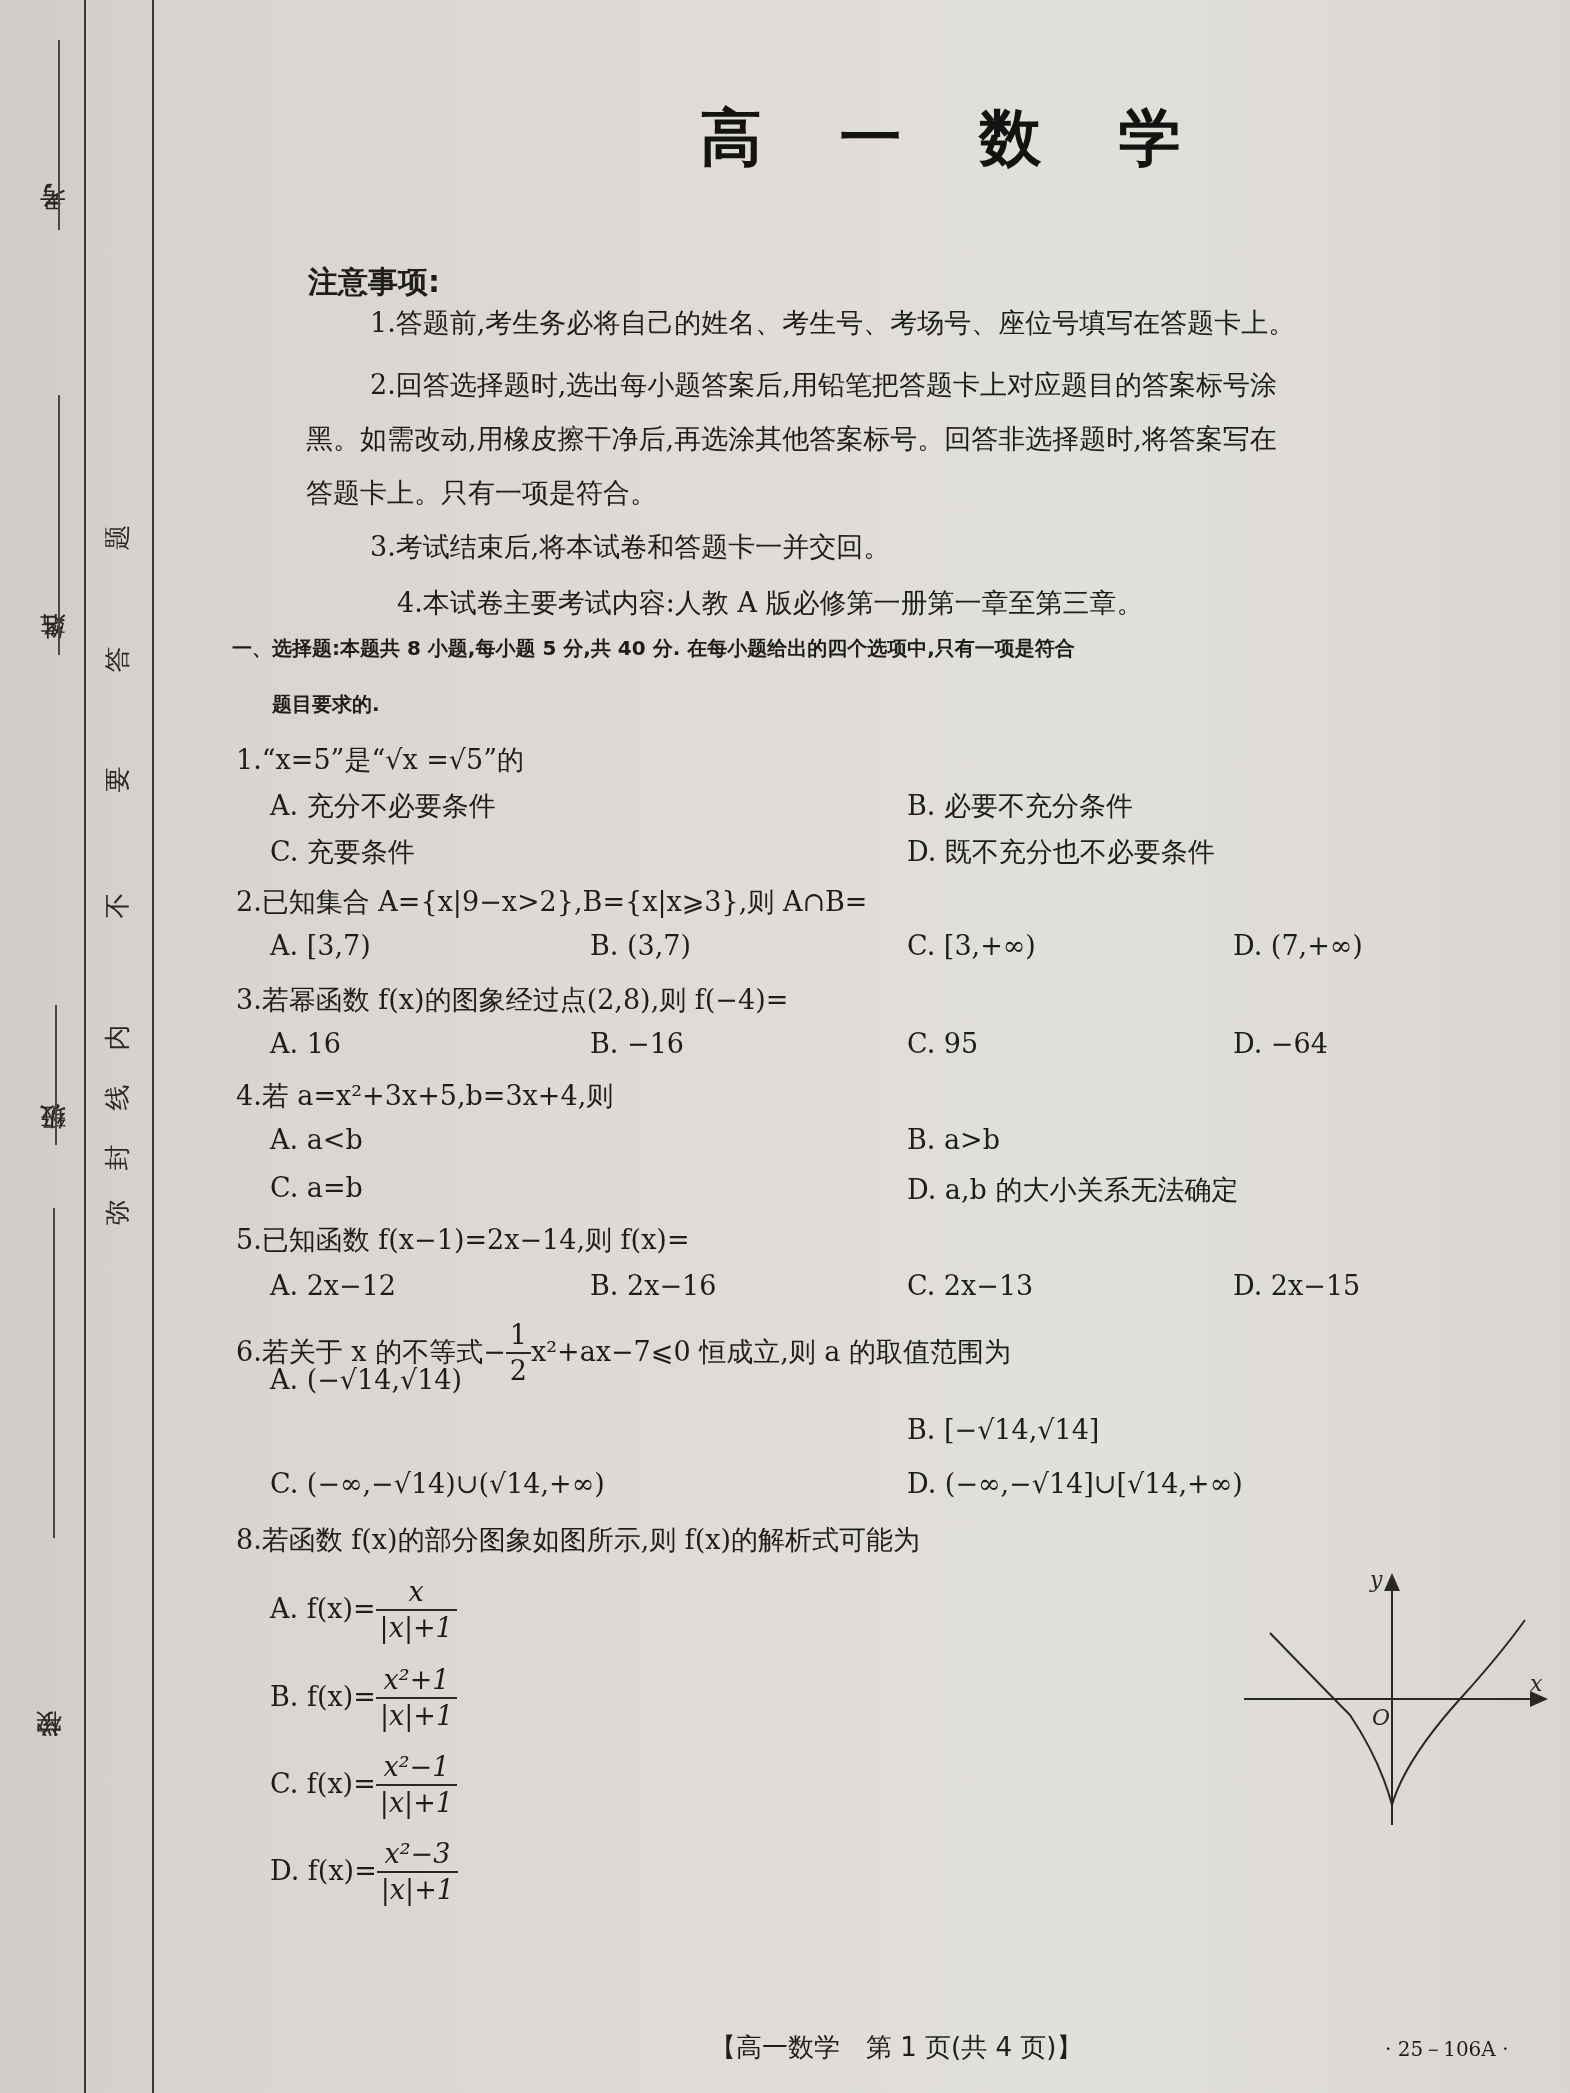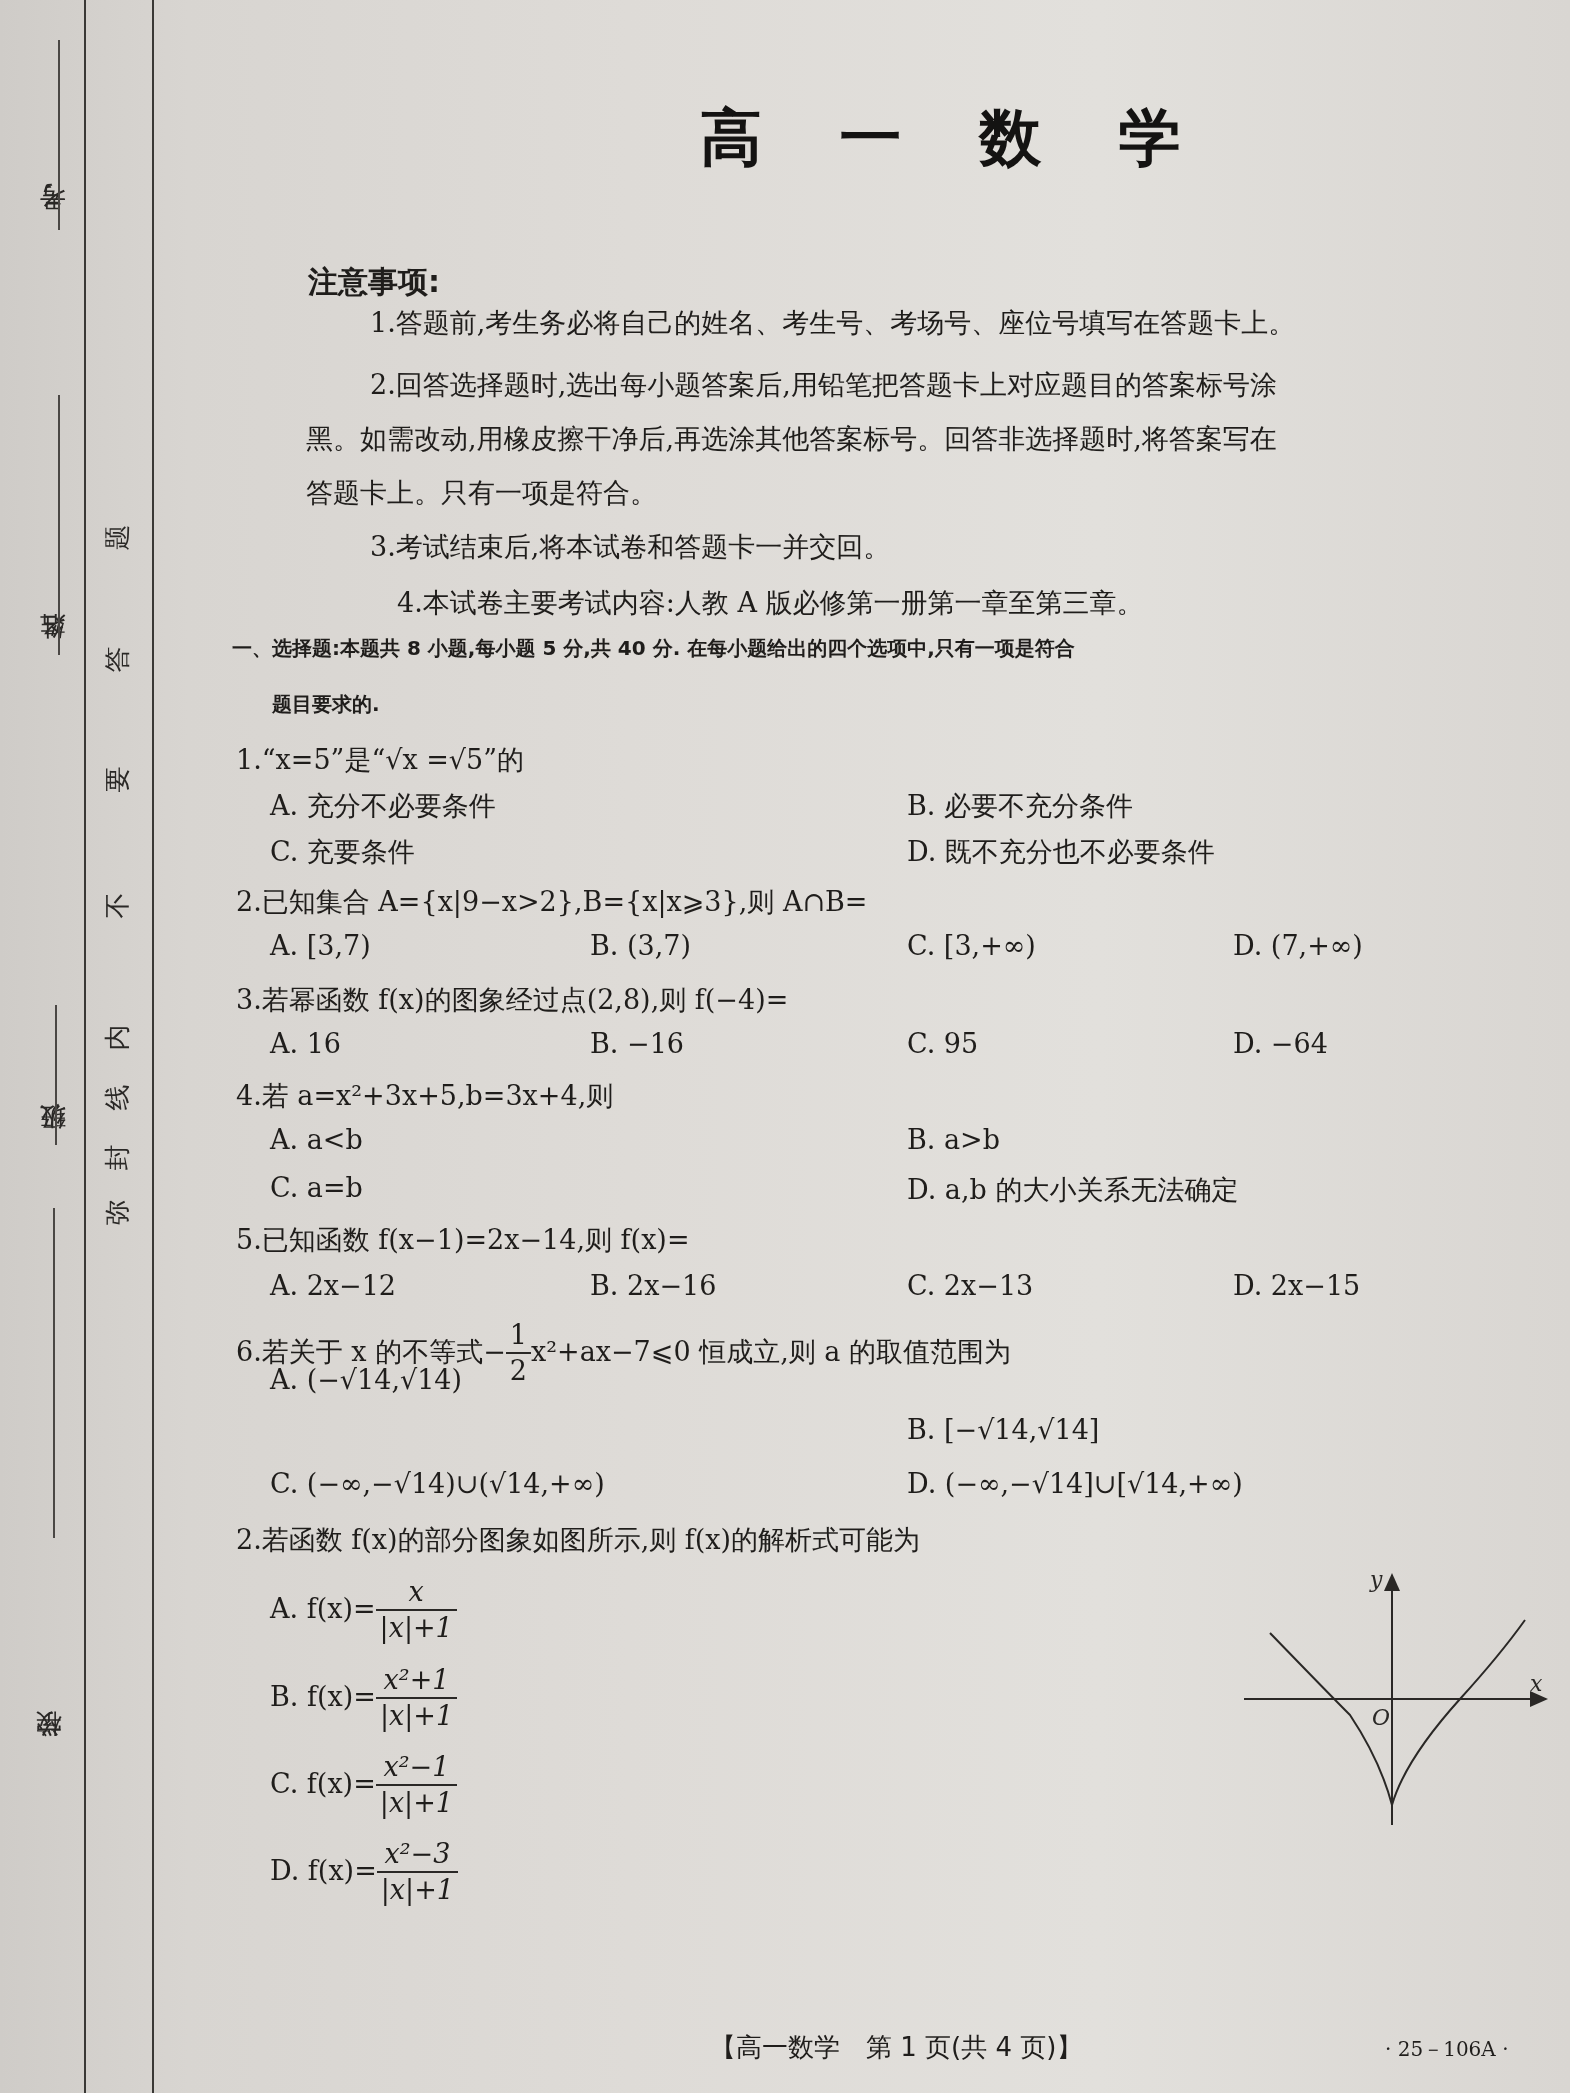--- a/index.html
+++ b/index.html
@@ -126,21 +126,21 @@
 <div class="opt" style="left:1233px; top:1270px;">D. 2x−15</div>
 
 <div class="q" style="left:236px; top:1318px;">
   <span>6.若关于 x 的不等式−</span><span class="frac" style="font-style:normal;"><span class="num">1</span><span class="den">2</span></span><span>x²+ax−7⩽0 恒成立,则 a 的取值范围为</span>
 </div>
 <div class="opt" style="left:270px; top:1364px;">A. (−√14,√14)</div>
 <div class="opt" style="left:907px; top:1414px;">B. [−√14,√14]</div>
 <div class="opt" style="left:270px; top:1468px;">C. (−∞,−√14)∪(√14,+∞)</div>
 <div class="opt" style="left:907px; top:1468px;">D. (−∞,−√14]∪[√14,+∞)</div>
 
-<div class="q" style="left:236px; top:1522px;">2.若函数 f(x)的部分图象如图所示,则 f(x)的解析式可能为</div>
+<div class="q" style="left:236px; top:1522px;">8.若函数 f(x)的部分图象如图所示,则 f(x)的解析式可能为</div>
 
 <div class="opt" style="left:270px; top:1575px;">
   <span>A. f(x)=</span><span class="frac"><span class="num">x</span><span class="den">|x|+1</span></span>
 </div>
 <div class="opt" style="left:270px; top:1663px;">
   <span>B. f(x)=</span><span class="frac"><span class="num">x²+1</span><span class="den">|x|+1</span></span>
 </div>
 <div class="opt" style="left:270px; top:1750px;">
   <span>C. f(x)=</span><span class="frac"><span class="num">x²−1</span><span class="den">|x|+1</span></span>
 </div>

